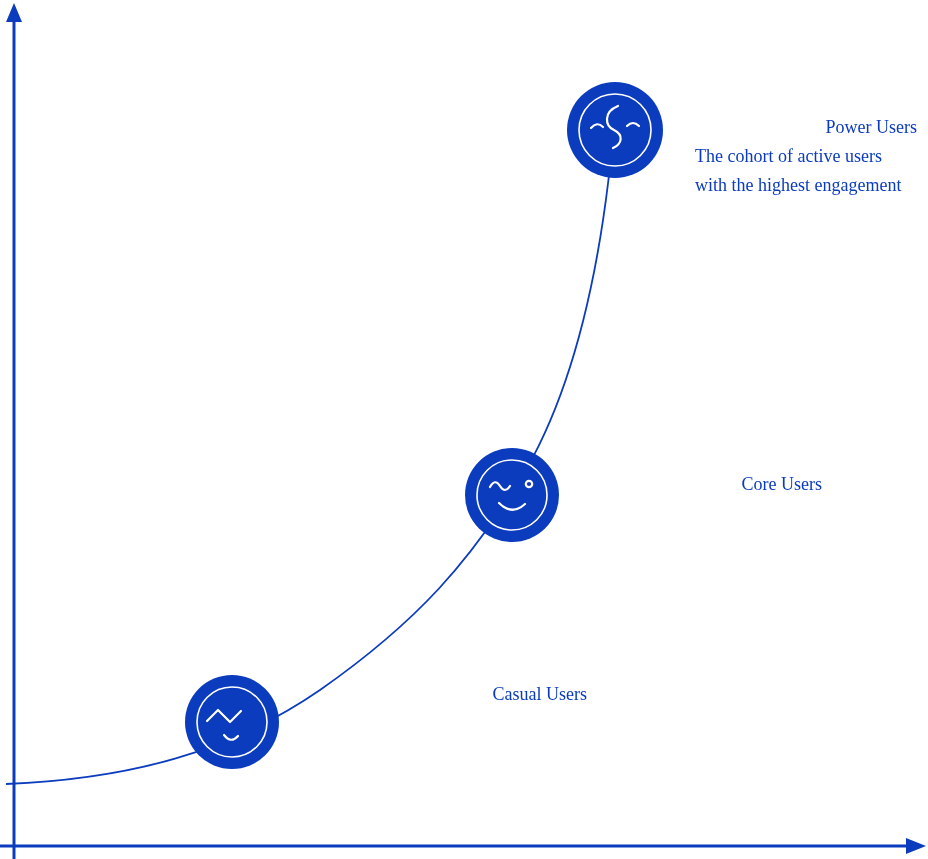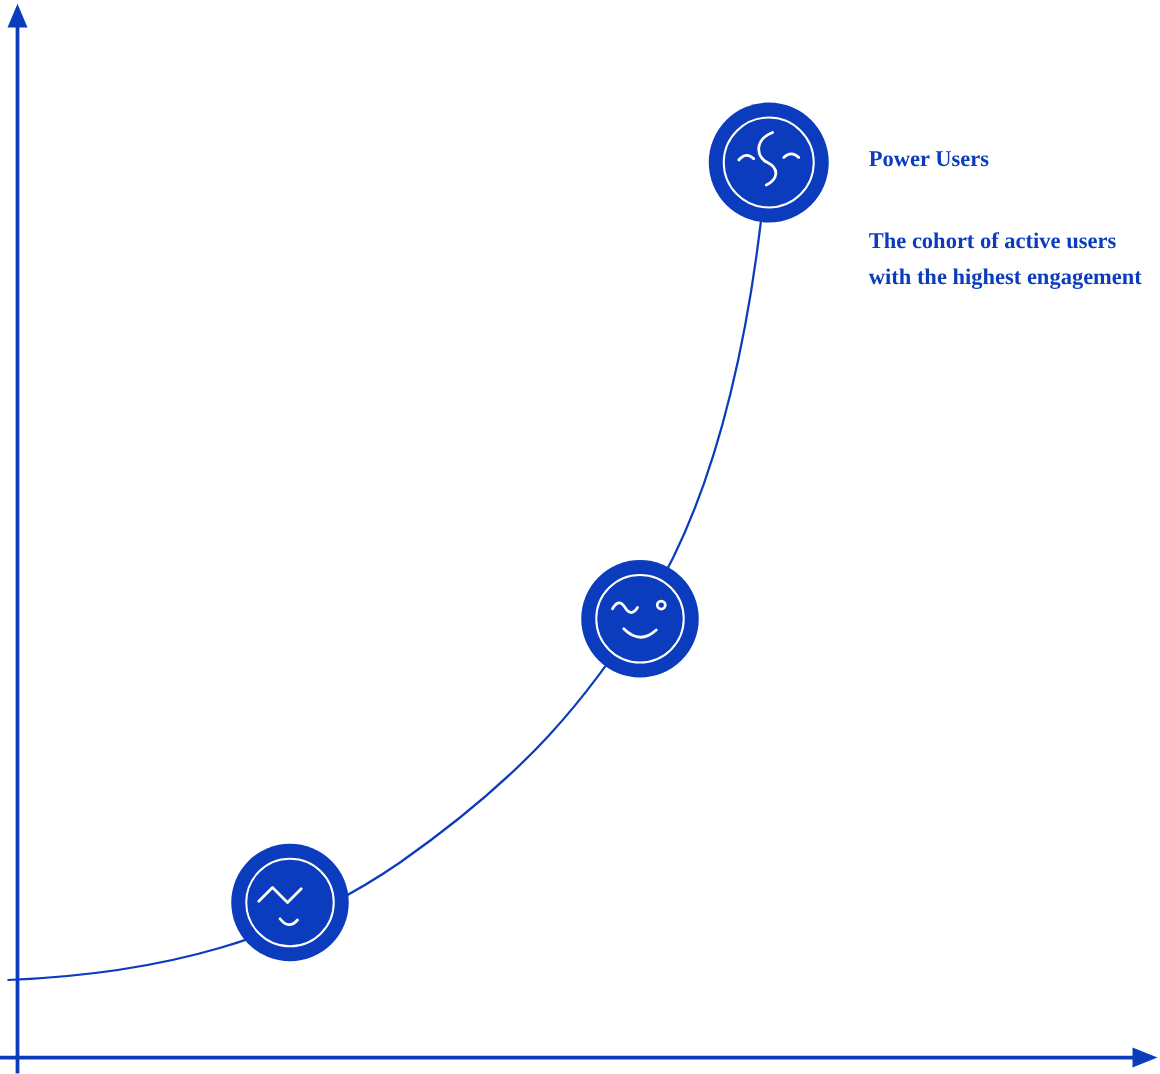--- a/index.html
+++ b/index.html
@@ -21,25 +21,25 @@
     left: 0;
     top: 0;
   }
   .label-block {
     position: absolute;
     color: var(--primary);
     font-size: 18px;
     line-height: 29px;
   }
   .label-title {
-    font-weight: bold;
+    font-weight: normal;
+    text-align: right;
   }
   .label-desc {
-    font-weight: bold;
-    margin-top: 36px;
+    font-weight: normal;
   }
 </style>
 </head>
 <body>
 
 <div class="canvas">
 
   <svg class="diagram-svg" width="928" height="859" viewBox="0 0 928 859">
 
     <g>
@@ -81,23 +81,25 @@
       <circle r="36" fill="none" stroke="#ffffff" stroke-width="1.6"></circle>
       <g stroke="#ffffff" fill="none" stroke-width="2.2" stroke-linecap="round" stroke-linejoin="round">
         <path d="M 3 -24 C -12 -18 -10 -4 -1 0 C 9 5 7 14 -2 18"></path>
         <path d="M -24 -2 q 6 -7 12 -1"></path>
         <path d="M 12 -4 q 6 -6 12 0"></path>
       </g>
     </g>
   </svg>
 
   <div class="label-block" style="left:375px; top:680px; width:212px;">
+    <div class="label-title">Casual Users</div>
   </div>
 
   <div class="label-block" style="left:612px; top:470px; width:210px;">
+    <div class="label-title">Core Users</div>
   </div>
 
   <div class="label-block" style="left:695px; top:113px; width:222px;">
     <div class="label-title">Power Users</div>
     <div class="label-desc">The cohort of active users with the highest engagement</div>
   </div>
 
 </div>
 
 </body></html>

